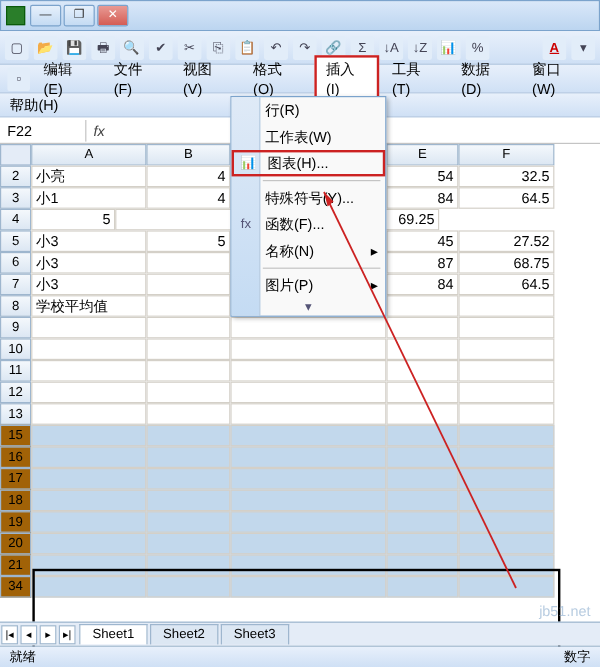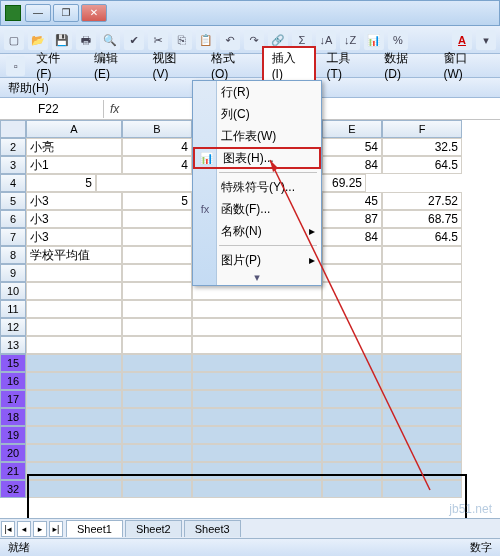--- a/index.html
+++ b/index.html
@@ -10,32 +10,32 @@
 .winbtns { display: flex; gap: 2px; }
 .winbtn { width: 26px; height: 18px; background: linear-gradient(#e6f0fb,#c4dbf3); border: 1px solid #7ba3cc; border-radius: 2px; font-size: 10px; text-align: center; line-height: 16px; cursor: pointer; }
 .winbtn.close { background: linear-gradient(#e89a94,#d45c54); color: #fff; }
 .toolbar { height: 28px; background: linear-gradient(#e8f0fb,#cfe0f5); border-bottom: 1px solid #9fbad9; display: flex; align-items: center; padding: 0 4px; gap: 4px; }
 .tbtn { width: 20px; height: 20px; background: #e2edf9; border: 1px solid transparent; border-radius: 2px; cursor: pointer; font-size: 11px; text-align: center; line-height: 18px; color: #445; }
 .fontcol { color: #c00; font-weight: bold; text-decoration: underline; }
 .menubar { height: 24px; background: linear-gradient(#e8f0fb,#cfe0f5); border-bottom: 1px solid #9fbad9; display: flex; align-items: center; padding: 0 6px; gap: 2px; font-size: 12px; }
 .menuitem { padding: 2px 8px; cursor: pointer; border: 1px solid transparent; }
 .menuitem.open { border: 2px solid #c22; background: #fff; }
 .helpbar { height: 20px; background: linear-gradient(#e8f0fb,#cfe0f5); border-bottom: 1px solid #9fbad9; font-size: 12px; padding: 2px 8px; }
-.namebox-row { height: 22px; background: #fff; border-bottom: 1px solid #c4c4c4; display: flex; align-items: center; font-size: 12px; padding-left: 32px; }
+.namebox-row { height: 22px; background: #fff; border-bottom: 1px solid #c4c4c4; display: flex; align-items: center; font-size: 12px; }
 .namebox { width: 72px; border-right: 1px solid #c4c4c4; padding: 2px 6px; }
 .fx { padding: 0 6px; color: #444; font-style: italic; }
 .grid-wrap { position: relative; }
 .colhdr { display: flex; height: 18px; }
 .rowsel { width: 26px; background: #e4ecf7; border: 1px solid #9eb6ce; }
 .ch { background: linear-gradient(#f4f8fc,#dce7f3); border: 1px solid #9eb6ce; text-align: center; font-size: 11px; line-height: 16px; }
 .cA { width: 96px; } .cB { width: 70px; } .cE { width: 60px; } .cF { width: 80px; }
 .rows { }
 .row { display: flex; height: 18px; }
 .rh { width: 26px; background: linear-gradient(#f4f8fc,#dce7f3); border: 1px solid #9eb6ce; text-align: center; font-size: 11px; line-height: 16px; }
-.rh.sel { background: #8b5cf6; text-align: center; }
+.rh.sel { background: #a16207; text-align: center; }
 .cell { border: 1px solid #d4d0c8; font-size: 12px; padding: 0 3px; line-height: 16px; background: #fff; }
 .cell.num { text-align: right; }
 .selarea { background: #c2d8ec; }
 .dropdown { position: absolute; left: 192px; top: 80px; width: 130px; background: #f9f9f9; border: 1px solid #7ba3cc; box-shadow: 2px 2px 4px rgba(0,0,0,0.3); font-size: 12px; z-index: 10; }
 .dd-stripe { position: absolute; left: 0; top: 0; bottom: 0; width: 24px; background: linear-gradient(#dfeaf7,#c4dbf3); border-right: 1px solid #b0c8e0; }
 .dd-items { position: relative; }
 .dd-item { height: 22px; display: flex; align-items: center; padding-left: 28px; cursor: pointer; position: relative; }
 .dd-item.hl { border: 2px solid #c22; }
 .dd-item .ico { position: absolute; left: 4px; width: 16px; height: 16px; font-size: 11px; text-align: center; line-height: 16px; color: #557; }
 .dd-sep { height: 1px; background: #c4c4c4; margin: 3px 4px 3px 26px; }
@@ -79,22 +79,22 @@
   <div class="tbtn">↓Z</div>
   <div class="tbtn">📊</div>
   <div class="tbtn">%</div>
   <div style="flex:1"></div>
   <div class="tbtn fontcol">A</div>
   <div class="tbtn">▾</div>
 </div>
 
 <div class="menubar">
   <div class="tbtn">▫</div>
+  <div class="menuitem">编辑(E)</div>
   <div class="menuitem">文件(F)</div>
-  <div class="menuitem">编辑(E)</div>
   <div class="menuitem">视图(V)</div>
   <div class="menuitem">格式(O)</div>
   <div class="menuitem open">插入(I)</div>
   <div class="menuitem">工具(T)</div>
   <div class="menuitem">数据(D)</div>
   <div class="menuitem">窗口(W)</div>
 </div>
 
 <div class="helpbar">
   <span>帮助(H)</span>
@@ -264,39 +264,36 @@
       </div>
       <div class="row">
         <div class="rh sel">21</div>
     <div class="cell cA selarea"></div>
     <div class="cell cB selarea"></div>
     <div class="cell selarea" style="width:130px"></div>
     <div class="cell cE selarea"></div>
     <div class="cell cF selarea"></div>
       </div>
       <div class="row">
-        <div class="rh sel">32</div>
+        <div class="rh sel">34</div>
     <div class="cell cA selarea"></div>
     <div class="cell cB selarea"></div>
     <div class="cell selarea" style="width:130px"></div>
     <div class="cell cE selarea"></div>
     <div class="cell cF selarea"></div>
       </div>
     </div>
   <div class="selborder"></div>
 </div>
 
 <div class="dropdown">
   <div class="dd-stripe"></div>
   <div class="dd-items">
     <div class="dd-item">
         <span>行(R)</span>
-      </div>
-    <div class="dd-item">
-        <span>列(C)</span>
       </div>
     <div class="dd-item">
         <span>工作表(W)</span>
       </div>
     <div class="dd-item hl">
       <span class="ico">📊</span>
       <span>图表(H)...</span>
     </div>
     <div class="dd-sep"></div>
     <div class="dd-item">

